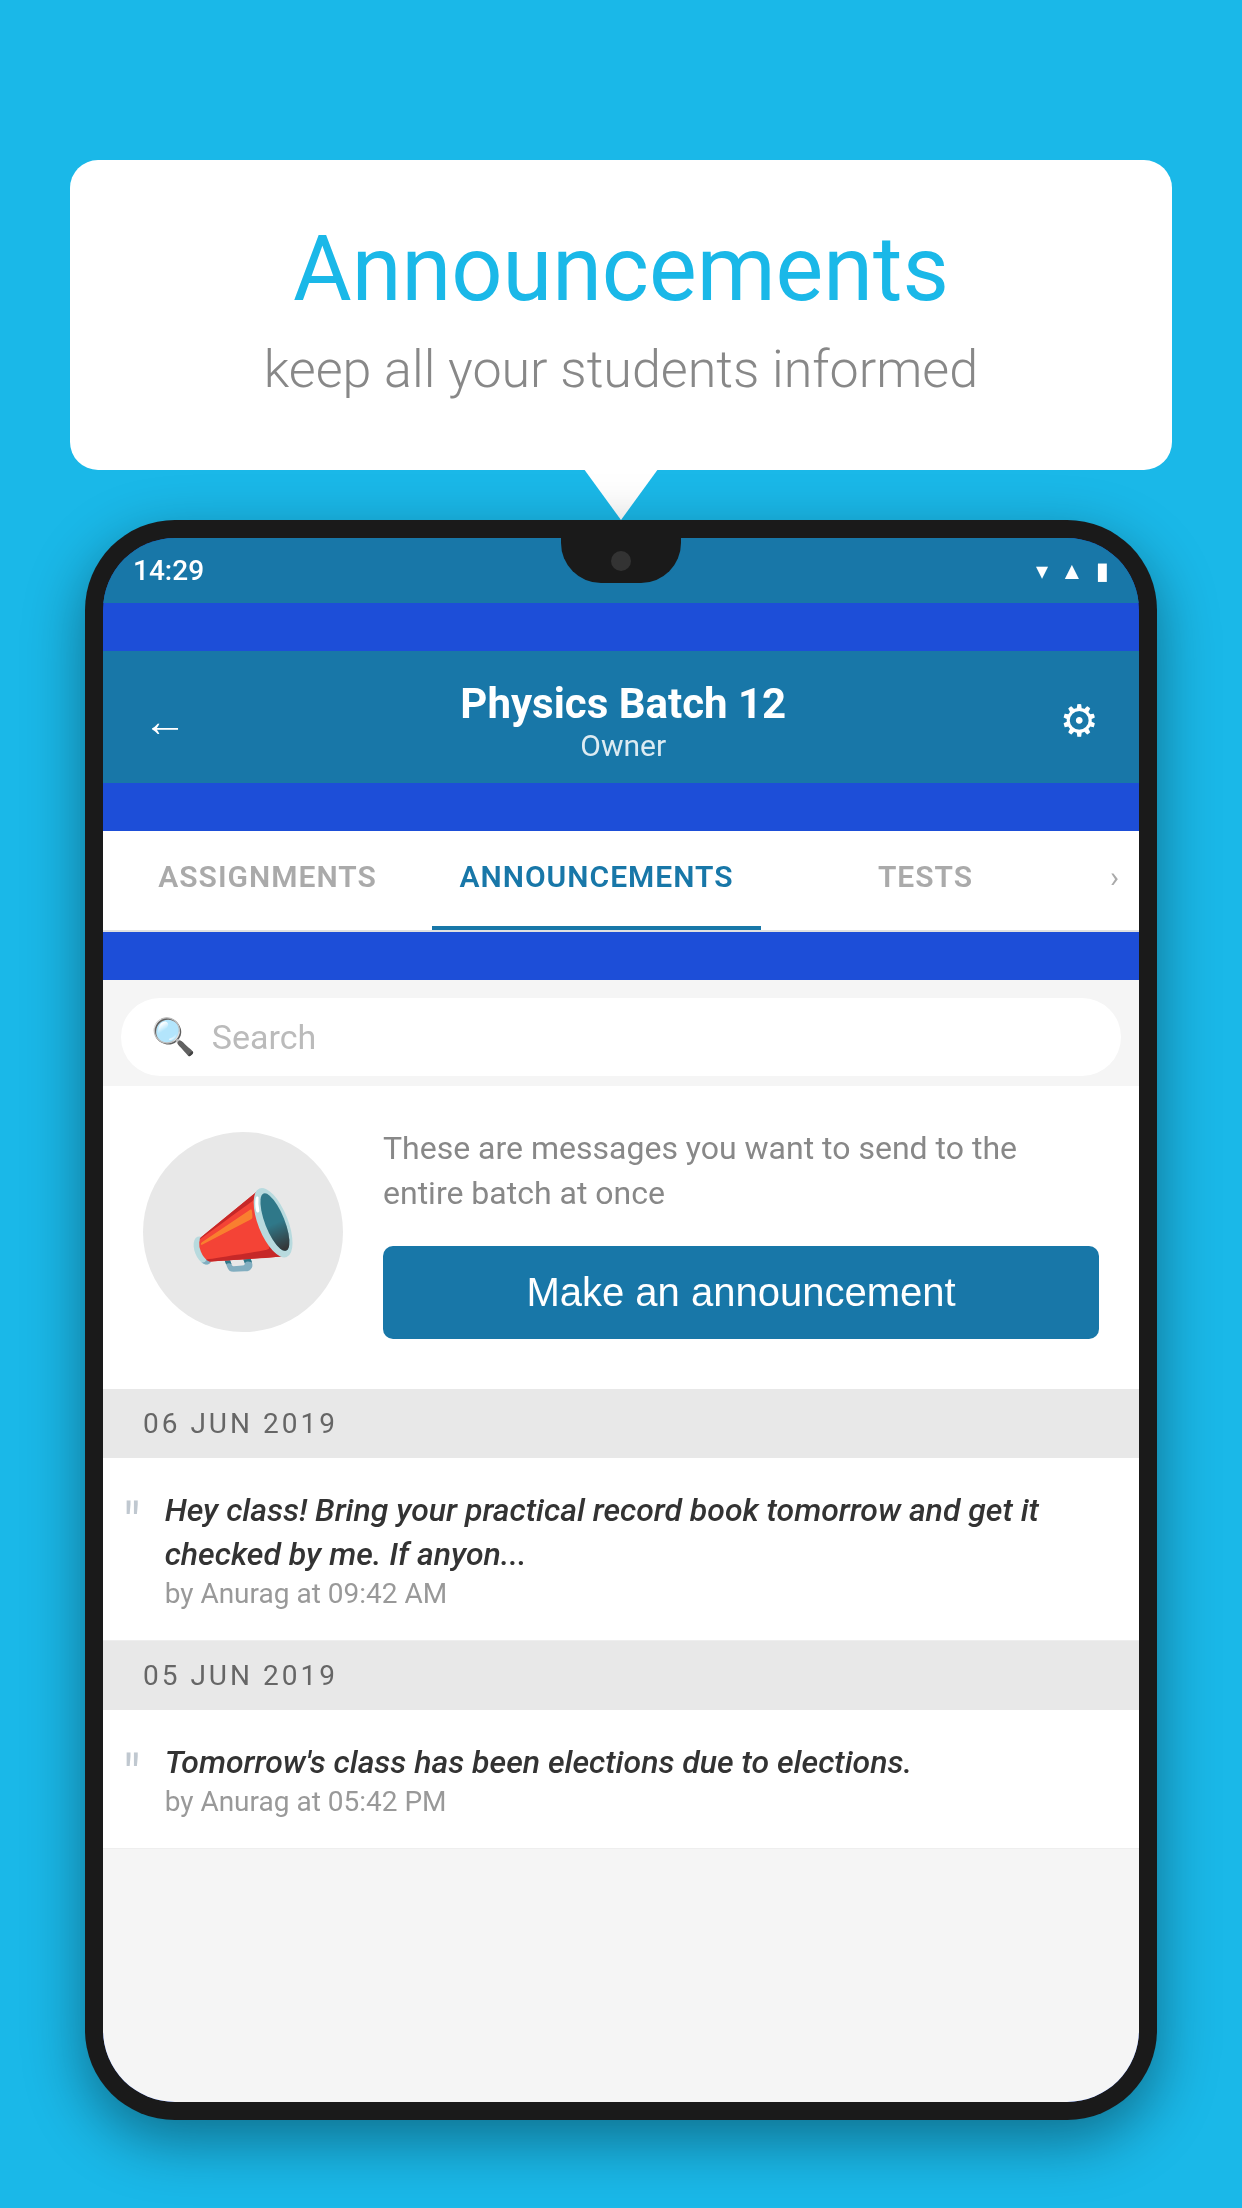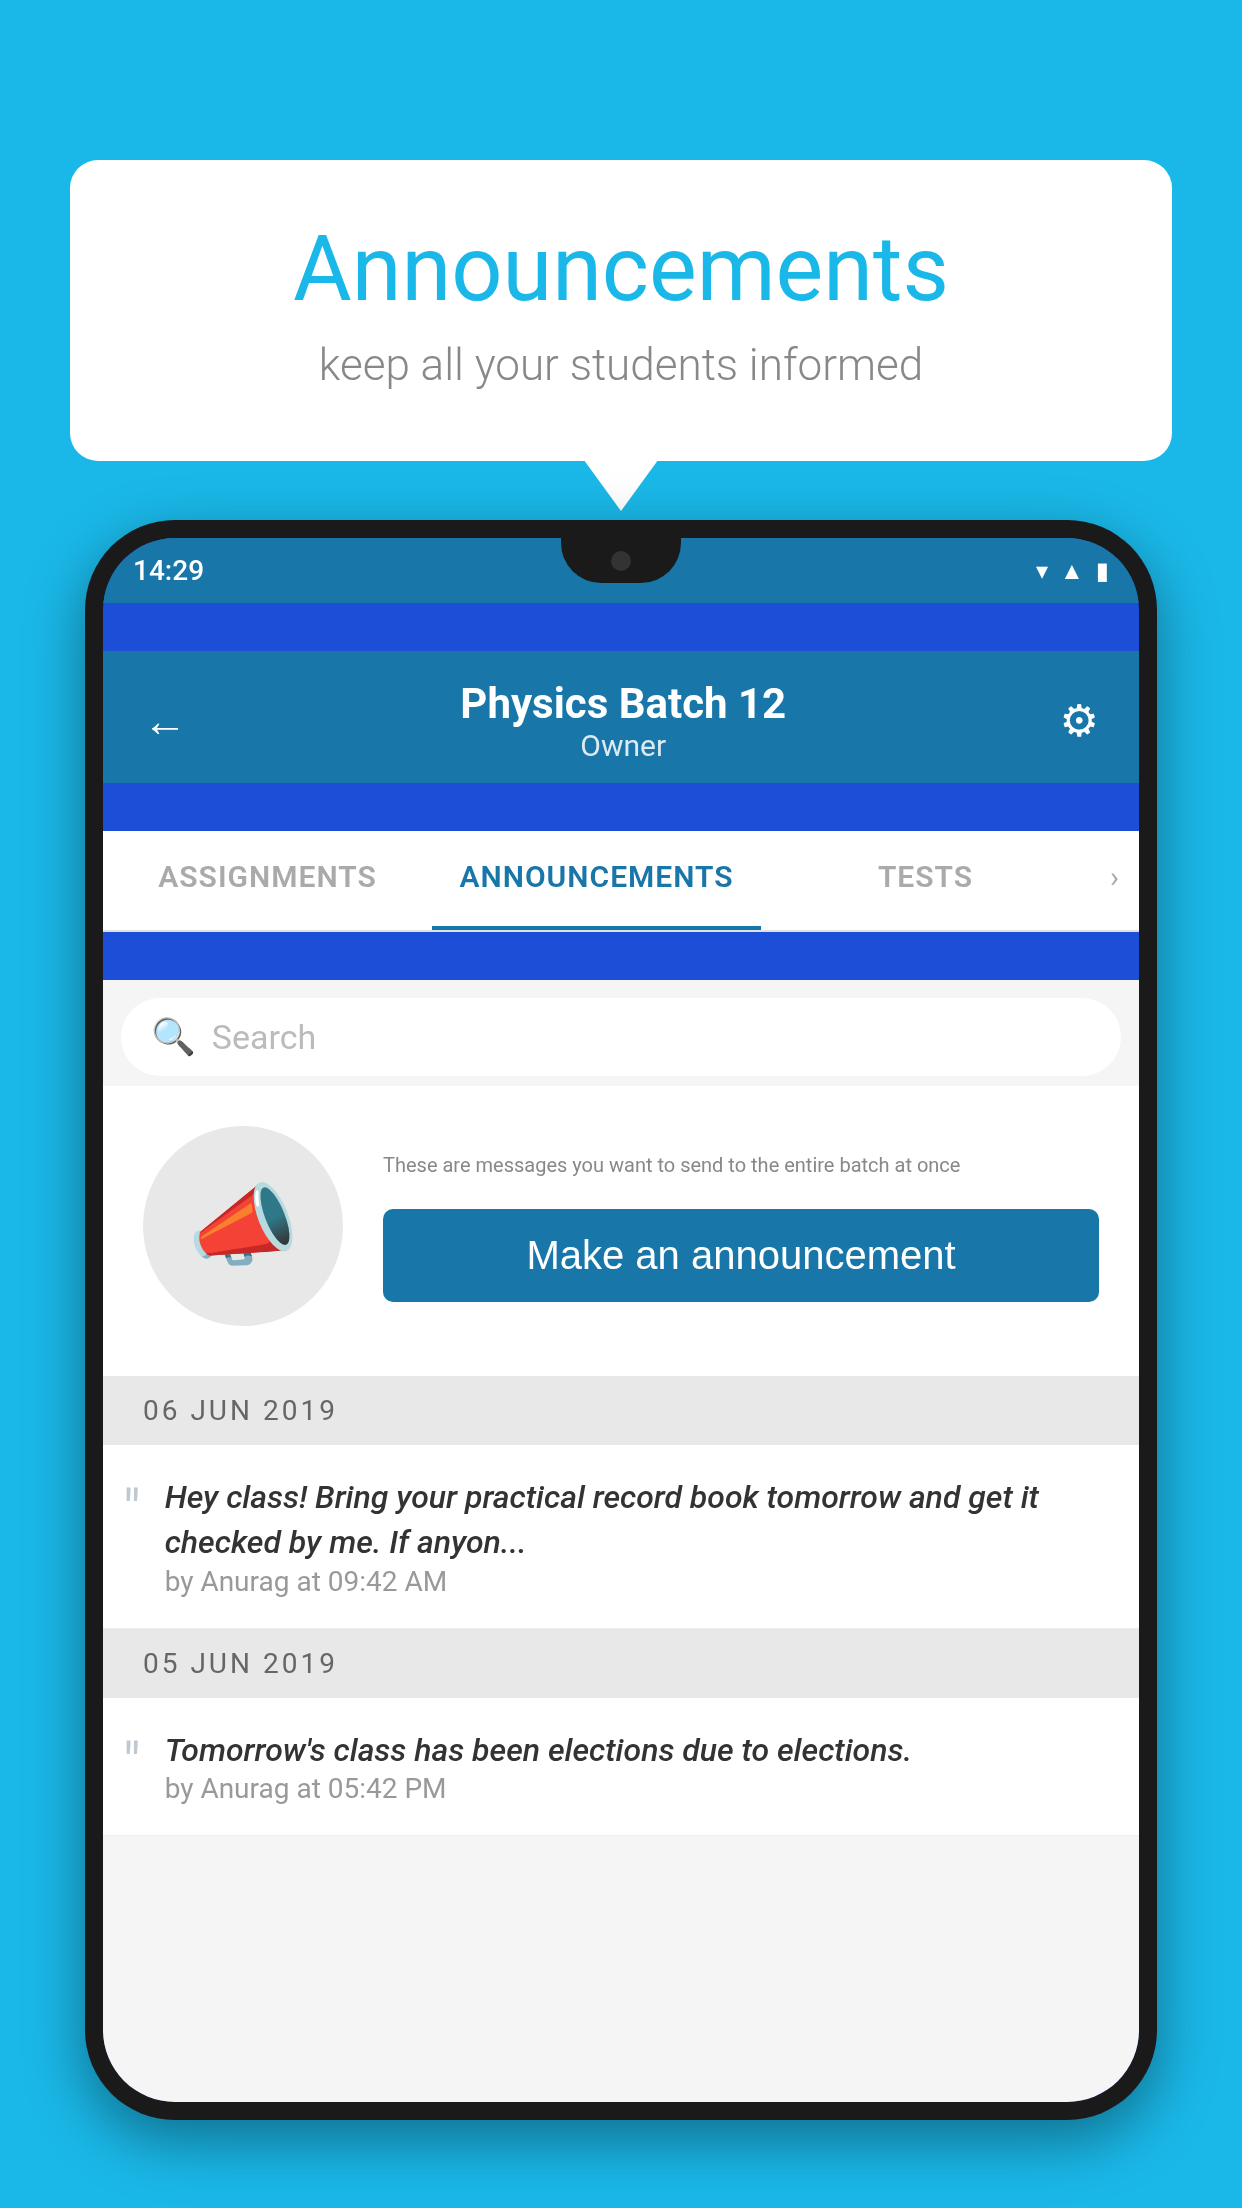--- a/index.html
+++ b/index.html
@@ -42,21 +42,21 @@
       border-right: 40px solid transparent;
       border-top: 55px solid white;
     }
     .bubble-title {
       font-size: 90px;
       font-weight: 400;
       color: #1ab8e8;
       line-height: 1.1;
     }
     .bubble-subtitle {
-      font-size: 44px;
+      font-size: 52px;
       color: #888;
       margin-top: 20px;
       font-weight: 300;
     }
 
     
     .phone-wrapper {
       position: absolute;
       top: 520px;
       left: 85px;
@@ -228,21 +228,21 @@
     }
     .announce-icon-char {
       font-size: 90px;
       color: #6a7a8a;
     }
     .announce-right {
       flex: 1;
     }
     .announce-desc {
       color: #888;
-      font-size: 20px;
+      font-size: 32px;
       line-height: 1.4;
       margin-bottom: 30px;
     }
     .announce-btn {
       background: #1877a8;
       color: white;
       border: none;
       border-radius: 10px;
       padding: 24px 40px;
       font-size: 40px;

